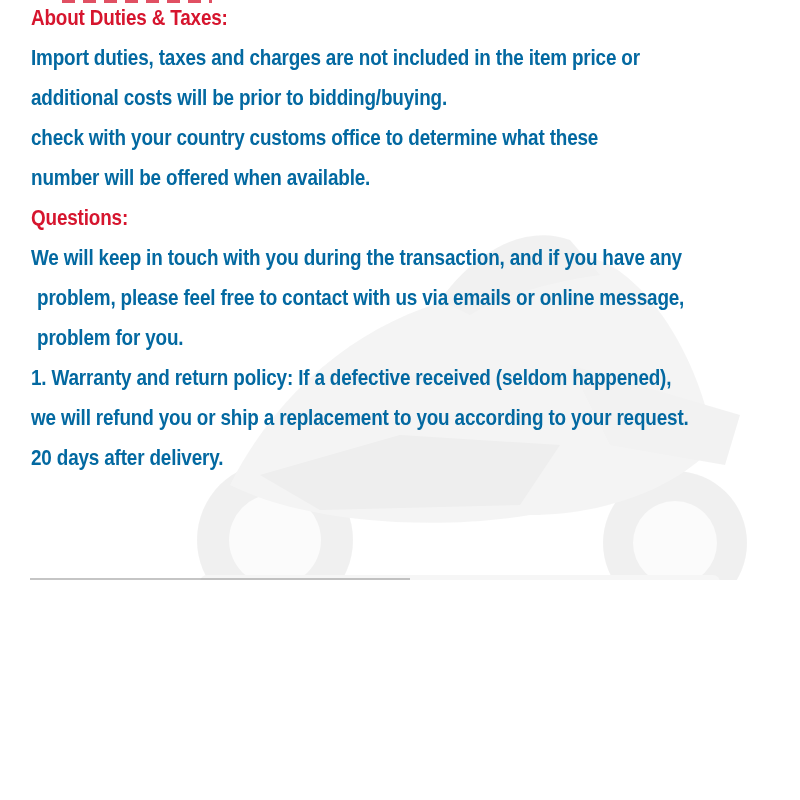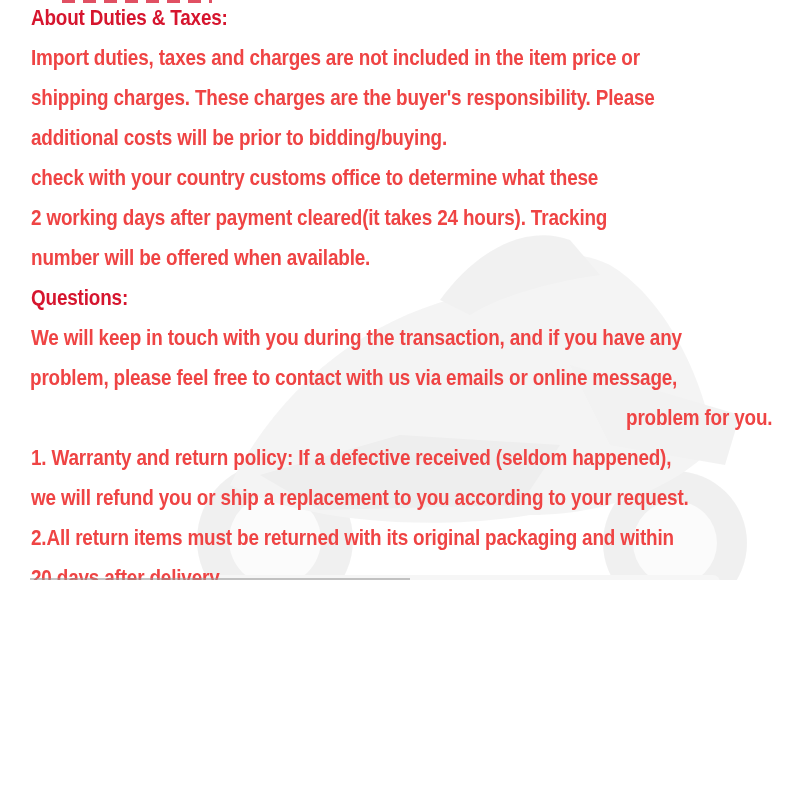--- a/index.html
+++ b/index.html
@@ -34,35 +34,34 @@
   }
   .line {
     height: 40px;
     display: flex;
     align-items: center;
     padding-left: 31px;
     margin: 0;
     font-size: 22.5px;
     font-weight: 700;
     letter-spacing: -0.2px;
-    color: #ef4444;
+    color: #0369a1;
     white-space: nowrap;
   }
   .line > span {
     display: inline-block;
     transform: scaleX(0.84);
     transform-origin: 0 50%;
     white-space: nowrap;
   }
   .heading {
     color: #d6152e;
   }
   .indent {
     padding-left: 37px;
-    justify-content: flex-end;
   }
   section { margin: 0; padding: 0; }
   
   .top-artifact {
     position: absolute;
     top: 0;
     left: 62px;
     width: 150px;
     height: 3px;
     background: repeating-linear-gradient(
@@ -107,34 +106,28 @@
   <div class="content">
 
     <section>
       <h2 class="line heading">
           <span>About Duties &amp; Taxes:</span>
         </h2>
       <p class="line">
           <span>Import duties, taxes and charges are not included in the item price or</span>
         </p>
       <p class="line">
-          <span>shipping charges. These charges are the buyer's responsibility. Please</span>
-        </p>
-      <p class="line">
           <span>additional costs will be prior to bidding/buying.</span>
         </p>
       <p class="line">
           <span>check with your country customs office to determine what these</span>
         </p>
     </section>
 
     <section>
-      <p class="line">
-          <span>2 working days after payment cleared(it takes 24 hours). Tracking</span>
-        </p>
       <p class="line">
           <span>number will be offered when available.</span>
         </p>
     </section>
 
     <section>
       <h2 class="line heading">
           <span>Questions:</span>
         </h2>
       <p class="line">
@@ -149,23 +142,20 @@
     </section>
 
     <section>
       <p class="line">
           <span>1. Warranty and return policy: If a defective received (seldom happened),</span>
         </p>
       <p class="line">
           <span>we will refund you or ship a replacement to you according to your request.</span>
         </p>
       <p class="line">
-          <span>2.All return items must be returned with its original packaging and within</span>
-        </p>
-      <p class="line">
           <span>20 days after delivery.</span>
         </p>
     </section>
 
   </div>
 
   <div class="bottom-artifact"></div>
 
 </div>
 

